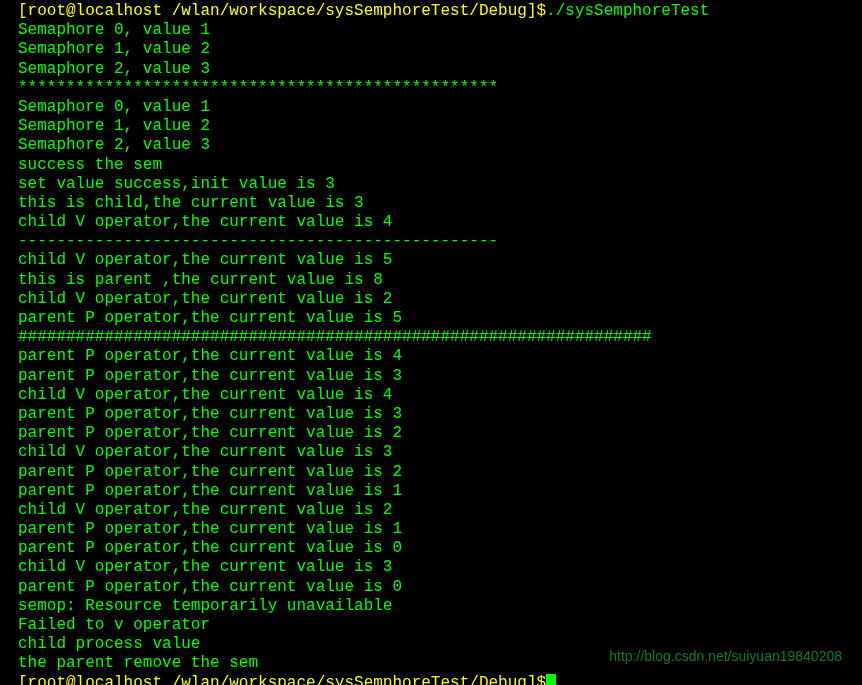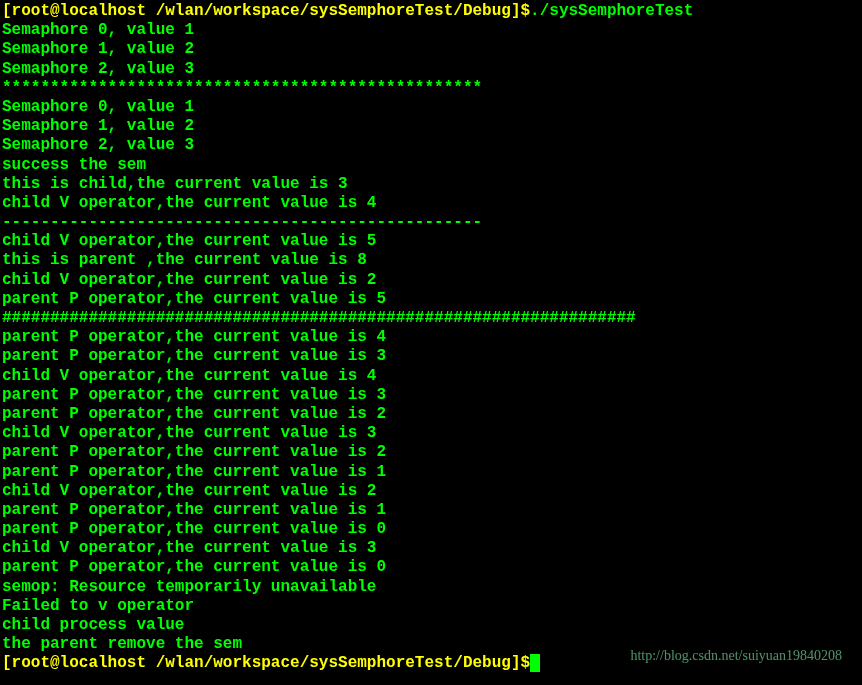--- a/index.html
+++ b/index.html
@@ -14,59 +14,61 @@
       line-height: 1.2;
       color: #00ff00;
       padding: 2px;
       width: 862px;
       height: 685px;
       overflow: hidden;
       position: relative;
     }
     .terminal-line {
       white-space: pre;
-      font-weight: bold;
+      font-weight: normal;
+      margin-left: 16px;
     }
     .yellow {
       color: #ffff00;
     }
     .green {
       color: #00ff00;
     }
     .cursor {
       display: inline-block;
       width: 10px;
       height: 18px;
       background-color: #00ff00;
       vertical-align: text-bottom;
     }
     .watermark {
       position: absolute;
       right: 20px;
       bottom: 20px;
-      color: #86efac;
+      color: #22c55e;
       font-size: 14px;
-      font-family: Liberation Serif, serif;
+      font-family: Liberation Sans, sans-serif;
       font-weight: normal;
       opacity: 0.6;
     }
   </style>
 </head>
 <body>
 
 <div id="terminal">
     <div class="terminal-line"><span class="yellow">[root@localhost /wlan/workspace/sysSemphoreTest/Debug]$</span><span class="green">./sysSemphoreTest</span></div>
     <div class="terminal-line green">Semaphore 0, value 1</div>
     <div class="terminal-line green">Semaphore 1, value 2</div>
     <div class="terminal-line green">Semaphore 2, value 3</div>
     <div class="terminal-line green">**************************************************</div>
     <div class="terminal-line green">Semaphore 0, value 1</div>
     <div class="terminal-line green">Semaphore 1, value 2</div>
     <div class="terminal-line green">Semaphore 2, value 3</div>
     <div class="terminal-line green">success the sem</div>
+    <div class="terminal-line green">set value success,init value is 3</div>
     <div class="terminal-line green">this is child,the current value is 3</div>
     <div class="terminal-line green">child V operator,the current value is 4</div>
     <div class="terminal-line green">--------------------------------------------------</div>
     <div class="terminal-line green">child V operator,the current value is 5</div>
     <div class="terminal-line green">this is parent ,the current value is 8</div>
     <div class="terminal-line green">child V operator,the current value is 2</div>
     <div class="terminal-line green">parent P operator,the current value is 5</div>
     <div class="terminal-line green">##################################################################</div>
     <div class="terminal-line green">parent P operator,the current value is 4</div>
     <div class="terminal-line green">parent P operator,the current value is 3</div>

